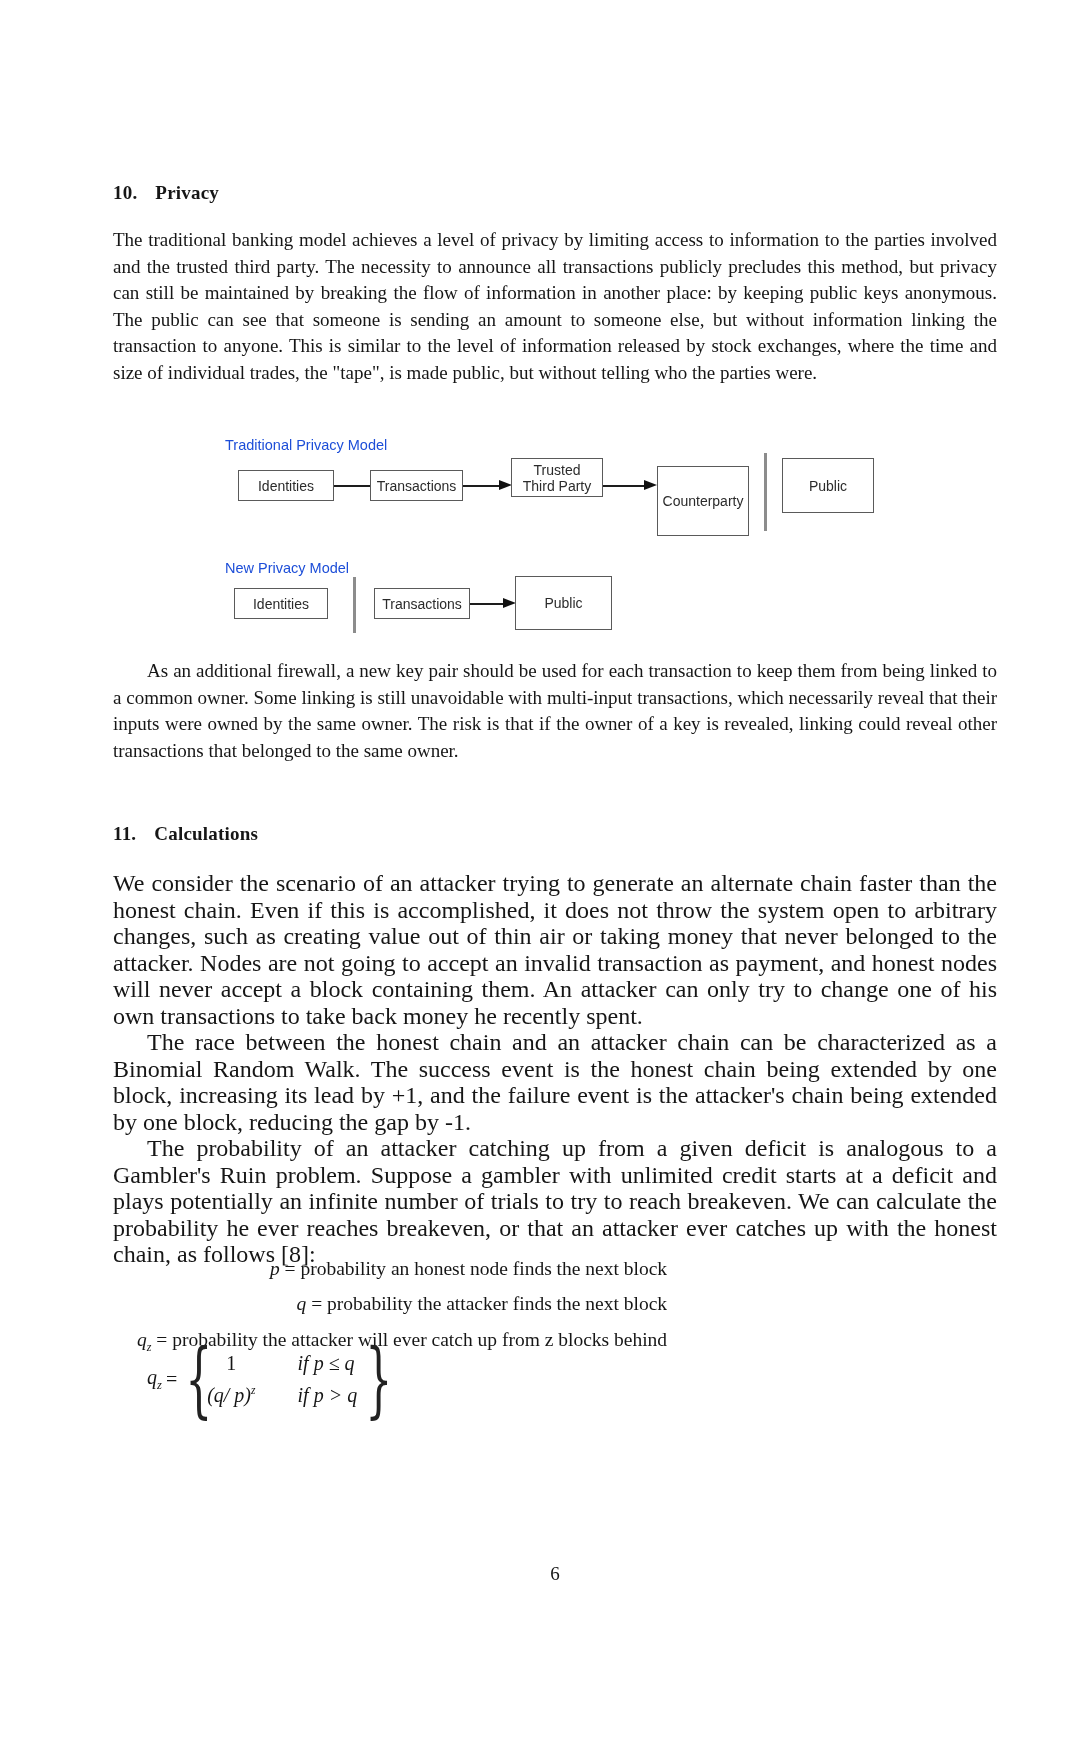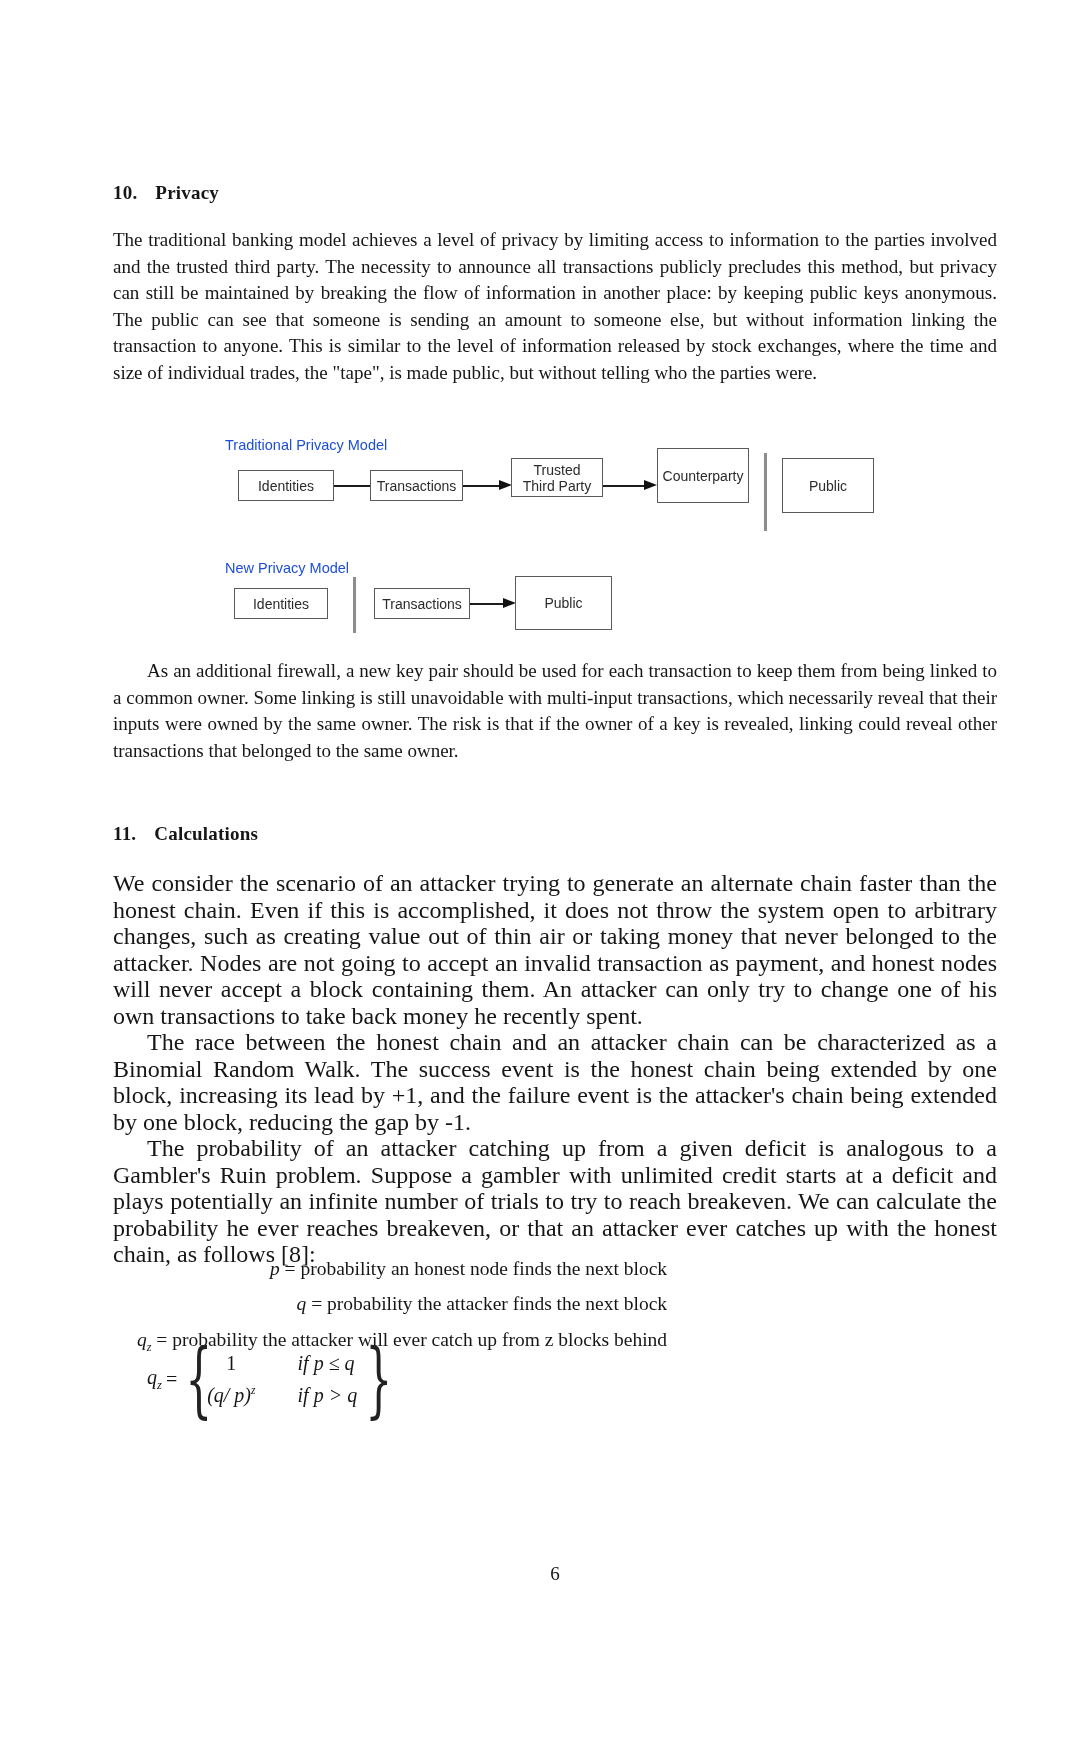--- a/index.html
+++ b/index.html
@@ -86,21 +86,21 @@
     <div class="dbox" style="left:257px; top:34px; width:93px; height:31px;">
       <span>Transactions</span>
     </div>
     <div class="dline" style="left:350px; top:49px; width:37px;"></div>
     <div class="dhead" style="left:386px; top:44px;"></div>
     <div class="dbox" style="left:398px; top:22px; width:92px; height:39px;">
       <span>Trusted Third Party</span>
     </div>
     <div class="dline" style="left:490px; top:49px; width:43px;"></div>
     <div class="dhead" style="left:531px; top:44px;"></div>
-    <div class="dbox" style="left:544px; top:12px; width:92px; height:55px;">
+    <div class="dbox" style="left:544px; top:30px; width:92px; height:70px;">
       <span>Counterparty</span>
     </div>
     <div class="vsep" style="left:651px; top:17px; height:78px;"></div>
     <div class="dbox" style="left:669px; top:22px; width:92px; height:55px;">
       <span>Public</span>
     </div>
 
     <span class="dlabel" style="left:112px; top:124px;">New Privacy Model</span>
 
     <div class="dbox" style="left:121px; top:152px; width:94px; height:31px;">

